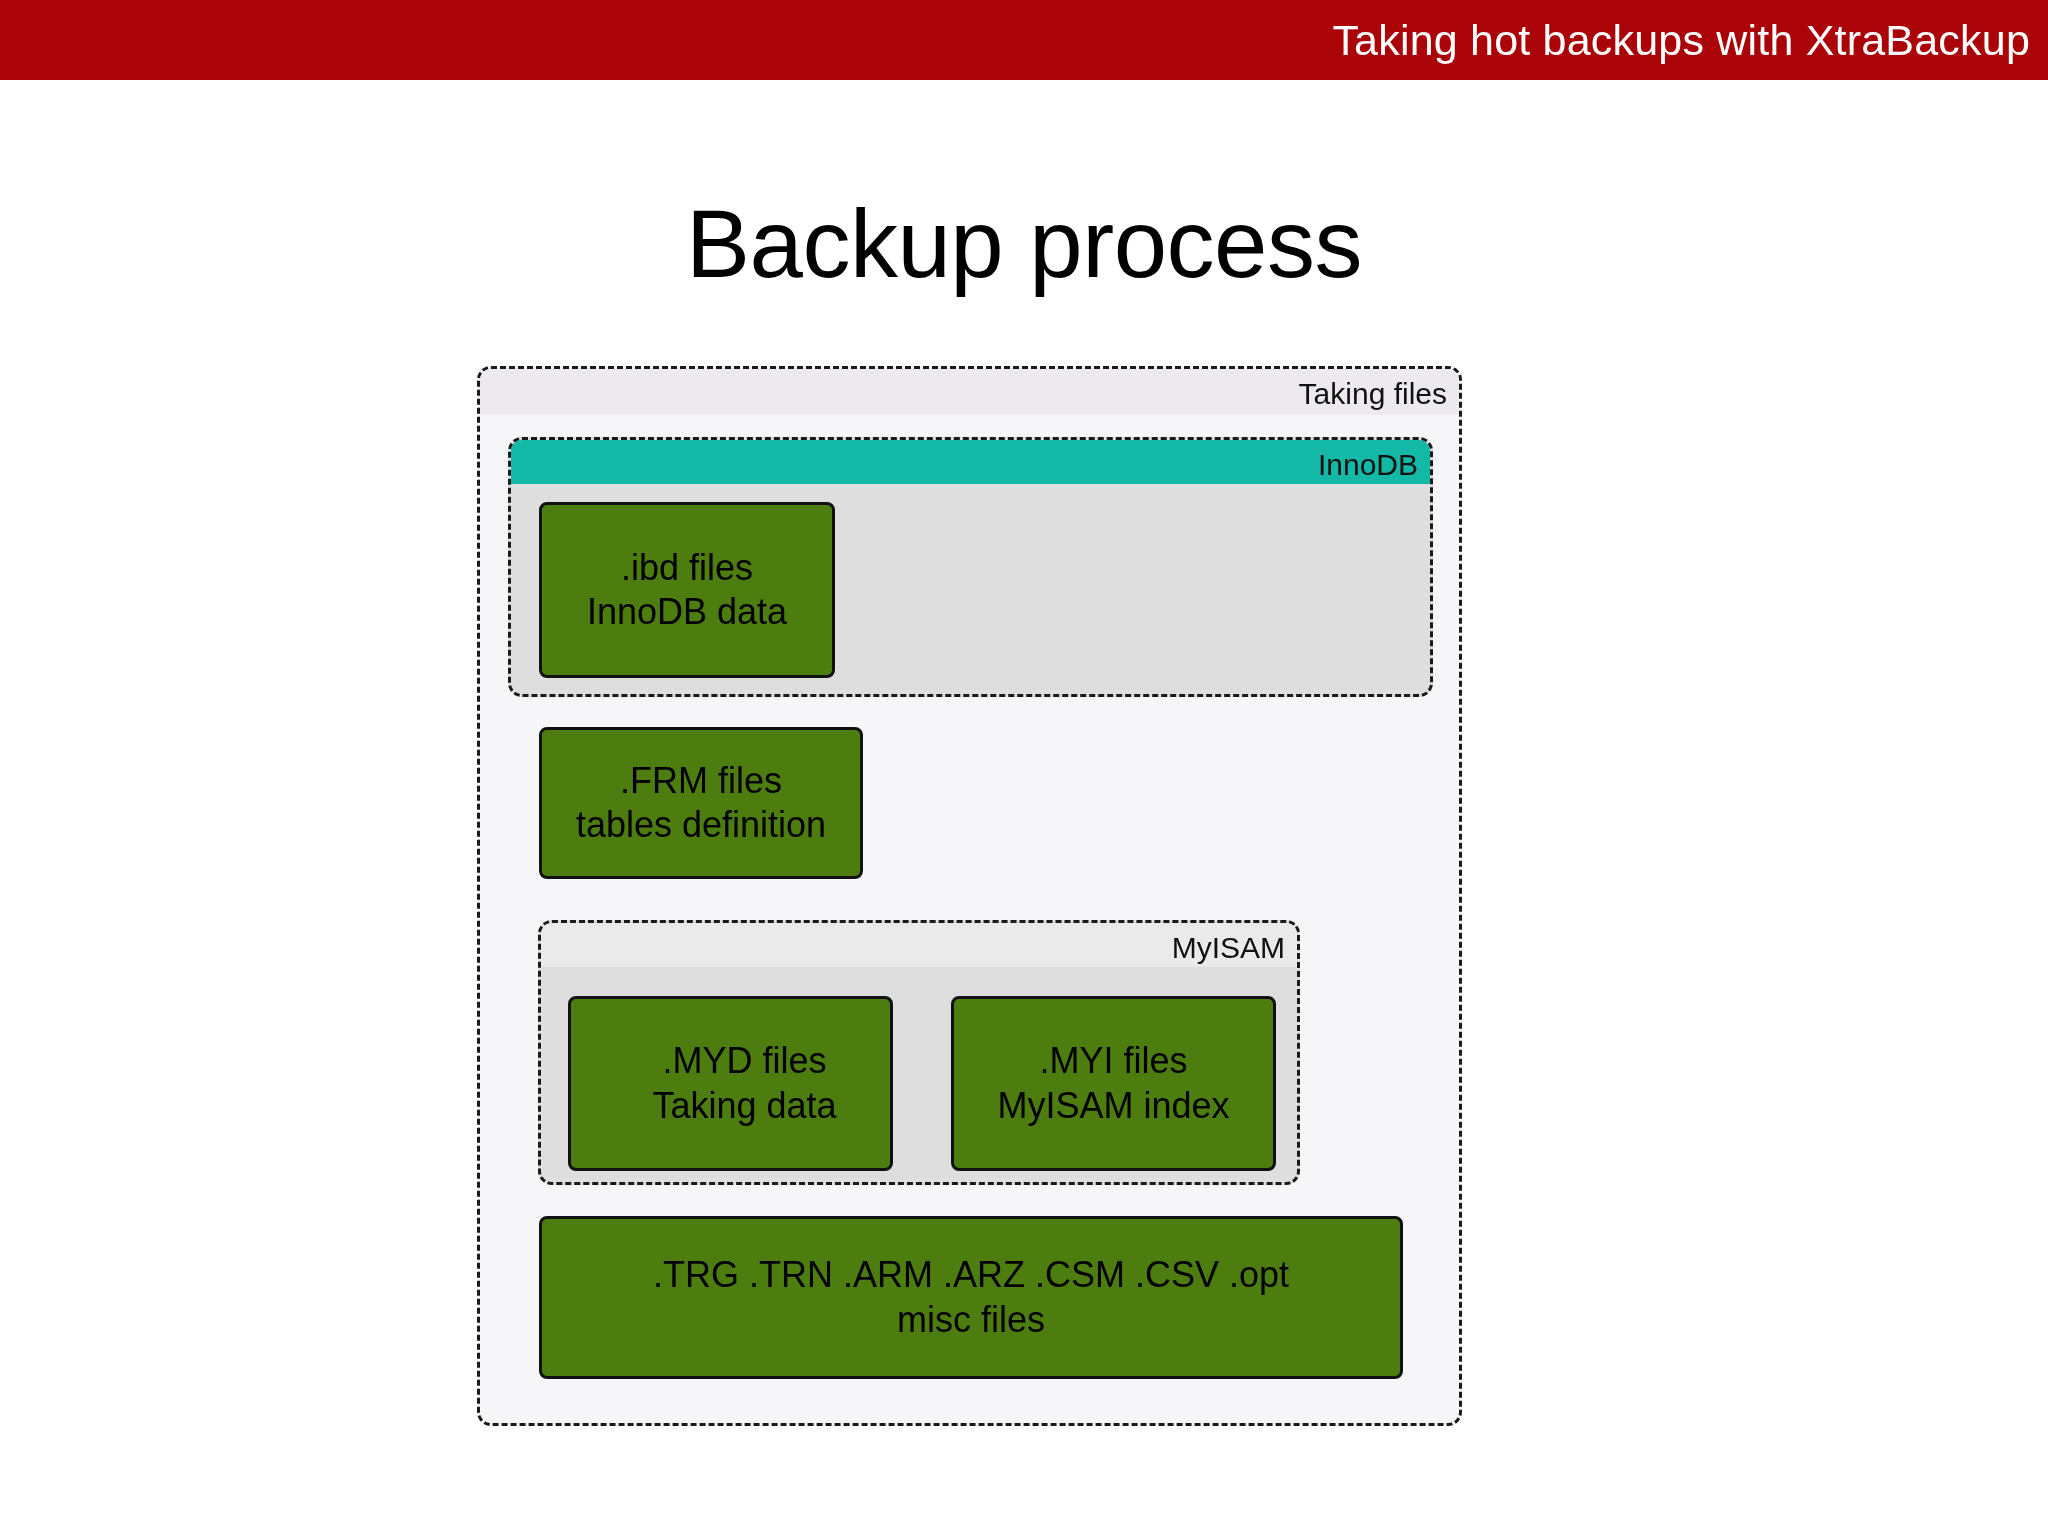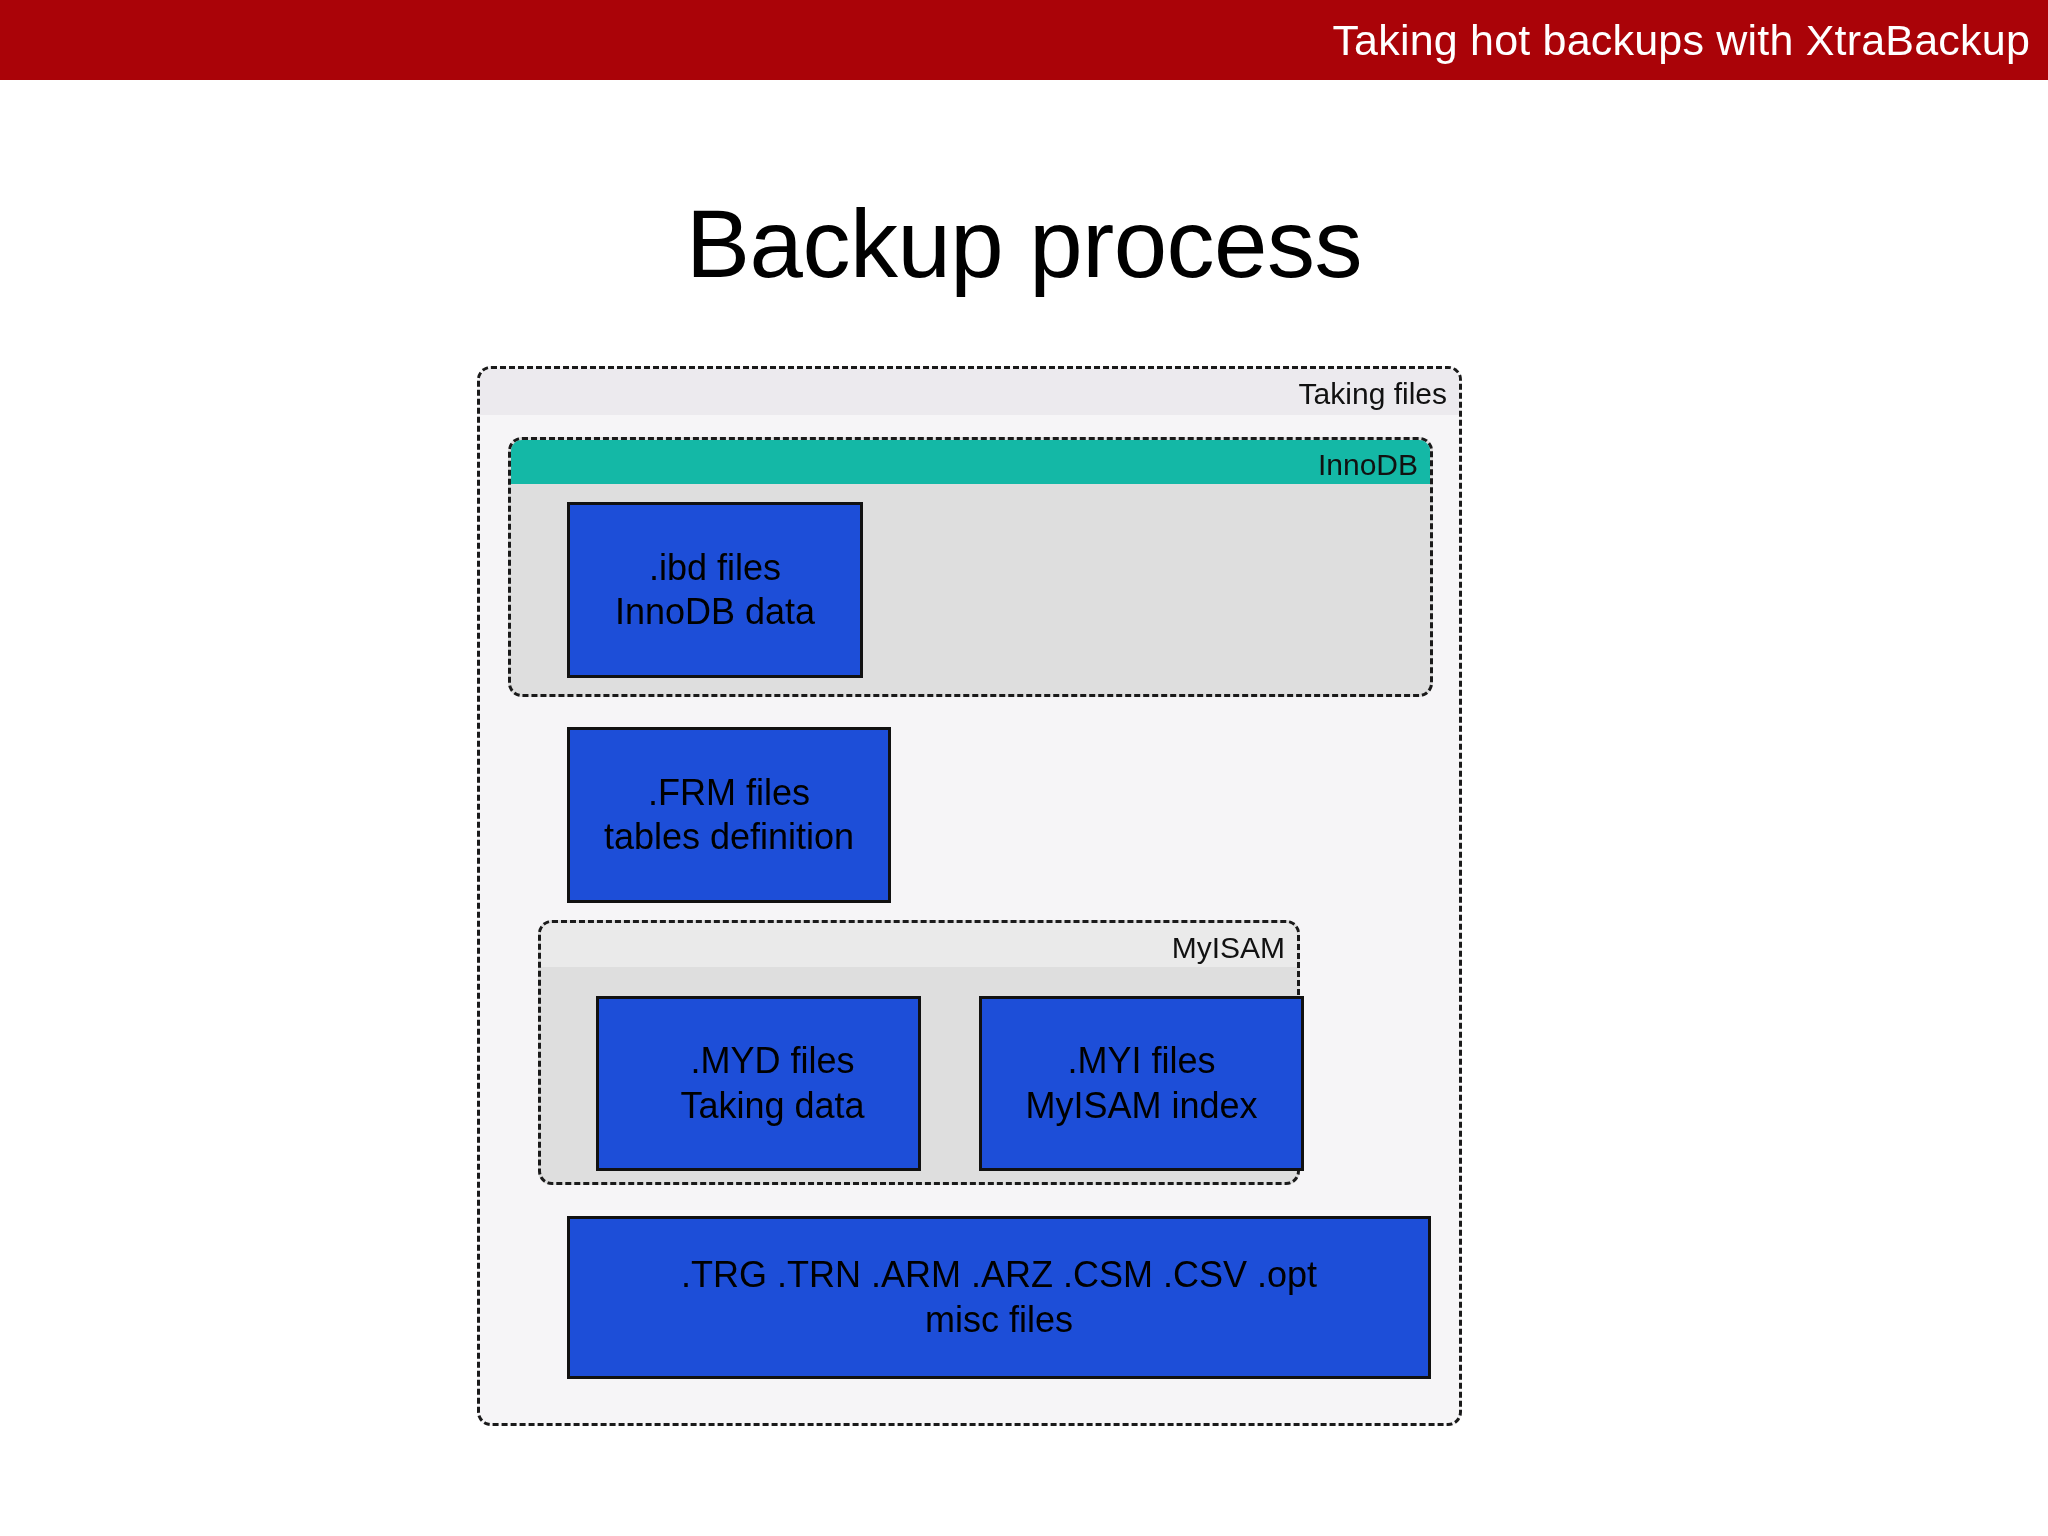--- a/index.html
+++ b/index.html
@@ -83,39 +83,38 @@
     background:#dedede;
   }
   #group-myisam > .group-title {
     background:#eaeaea;
     height:44px;
   }
 
   
   .node {
     position:absolute;
-    background:#1d4ed8;
+    background:#4d7c0f;
     border:3px solid #111111;
-    border-radius:0;
+    border-radius:8px;
     display:flex;
     flex-direction:column;
     align-items:center;
     justify-content:center;
     text-align:center;
     color:#000000;
     font-size:36px;
     line-height:1.23;
     font-family:"Liberation Sans", sans-serif;
-    margin-left:28px;
   }
   .node .line { display:block; white-space:nowrap; }
 
   #node-ibd      { left:539px;  top:502px;  width:296px; height:176px; }
   #node-ibdata1  { left:868px;  top:502px;  width:535px; height:176px; }
-  #node-frm      { left:539px;  top:727px;  width:324px; height:176px; }
+  #node-frm      { left:539px;  top:727px;  width:324px; height:152px; }
   #node-myd      { left:568px;  top:996px;  width:325px; height:175px;padding-left:28px; }
   #node-myi      { left:951px;  top:996px;  width:325px; height:175px; }
   #node-misc     { left:539px;  top:1216px; width:864px; height:163px; }
 </style>
 </head>
 <body>
 
 <div id="slide">
 
   <div id="header-bar">

